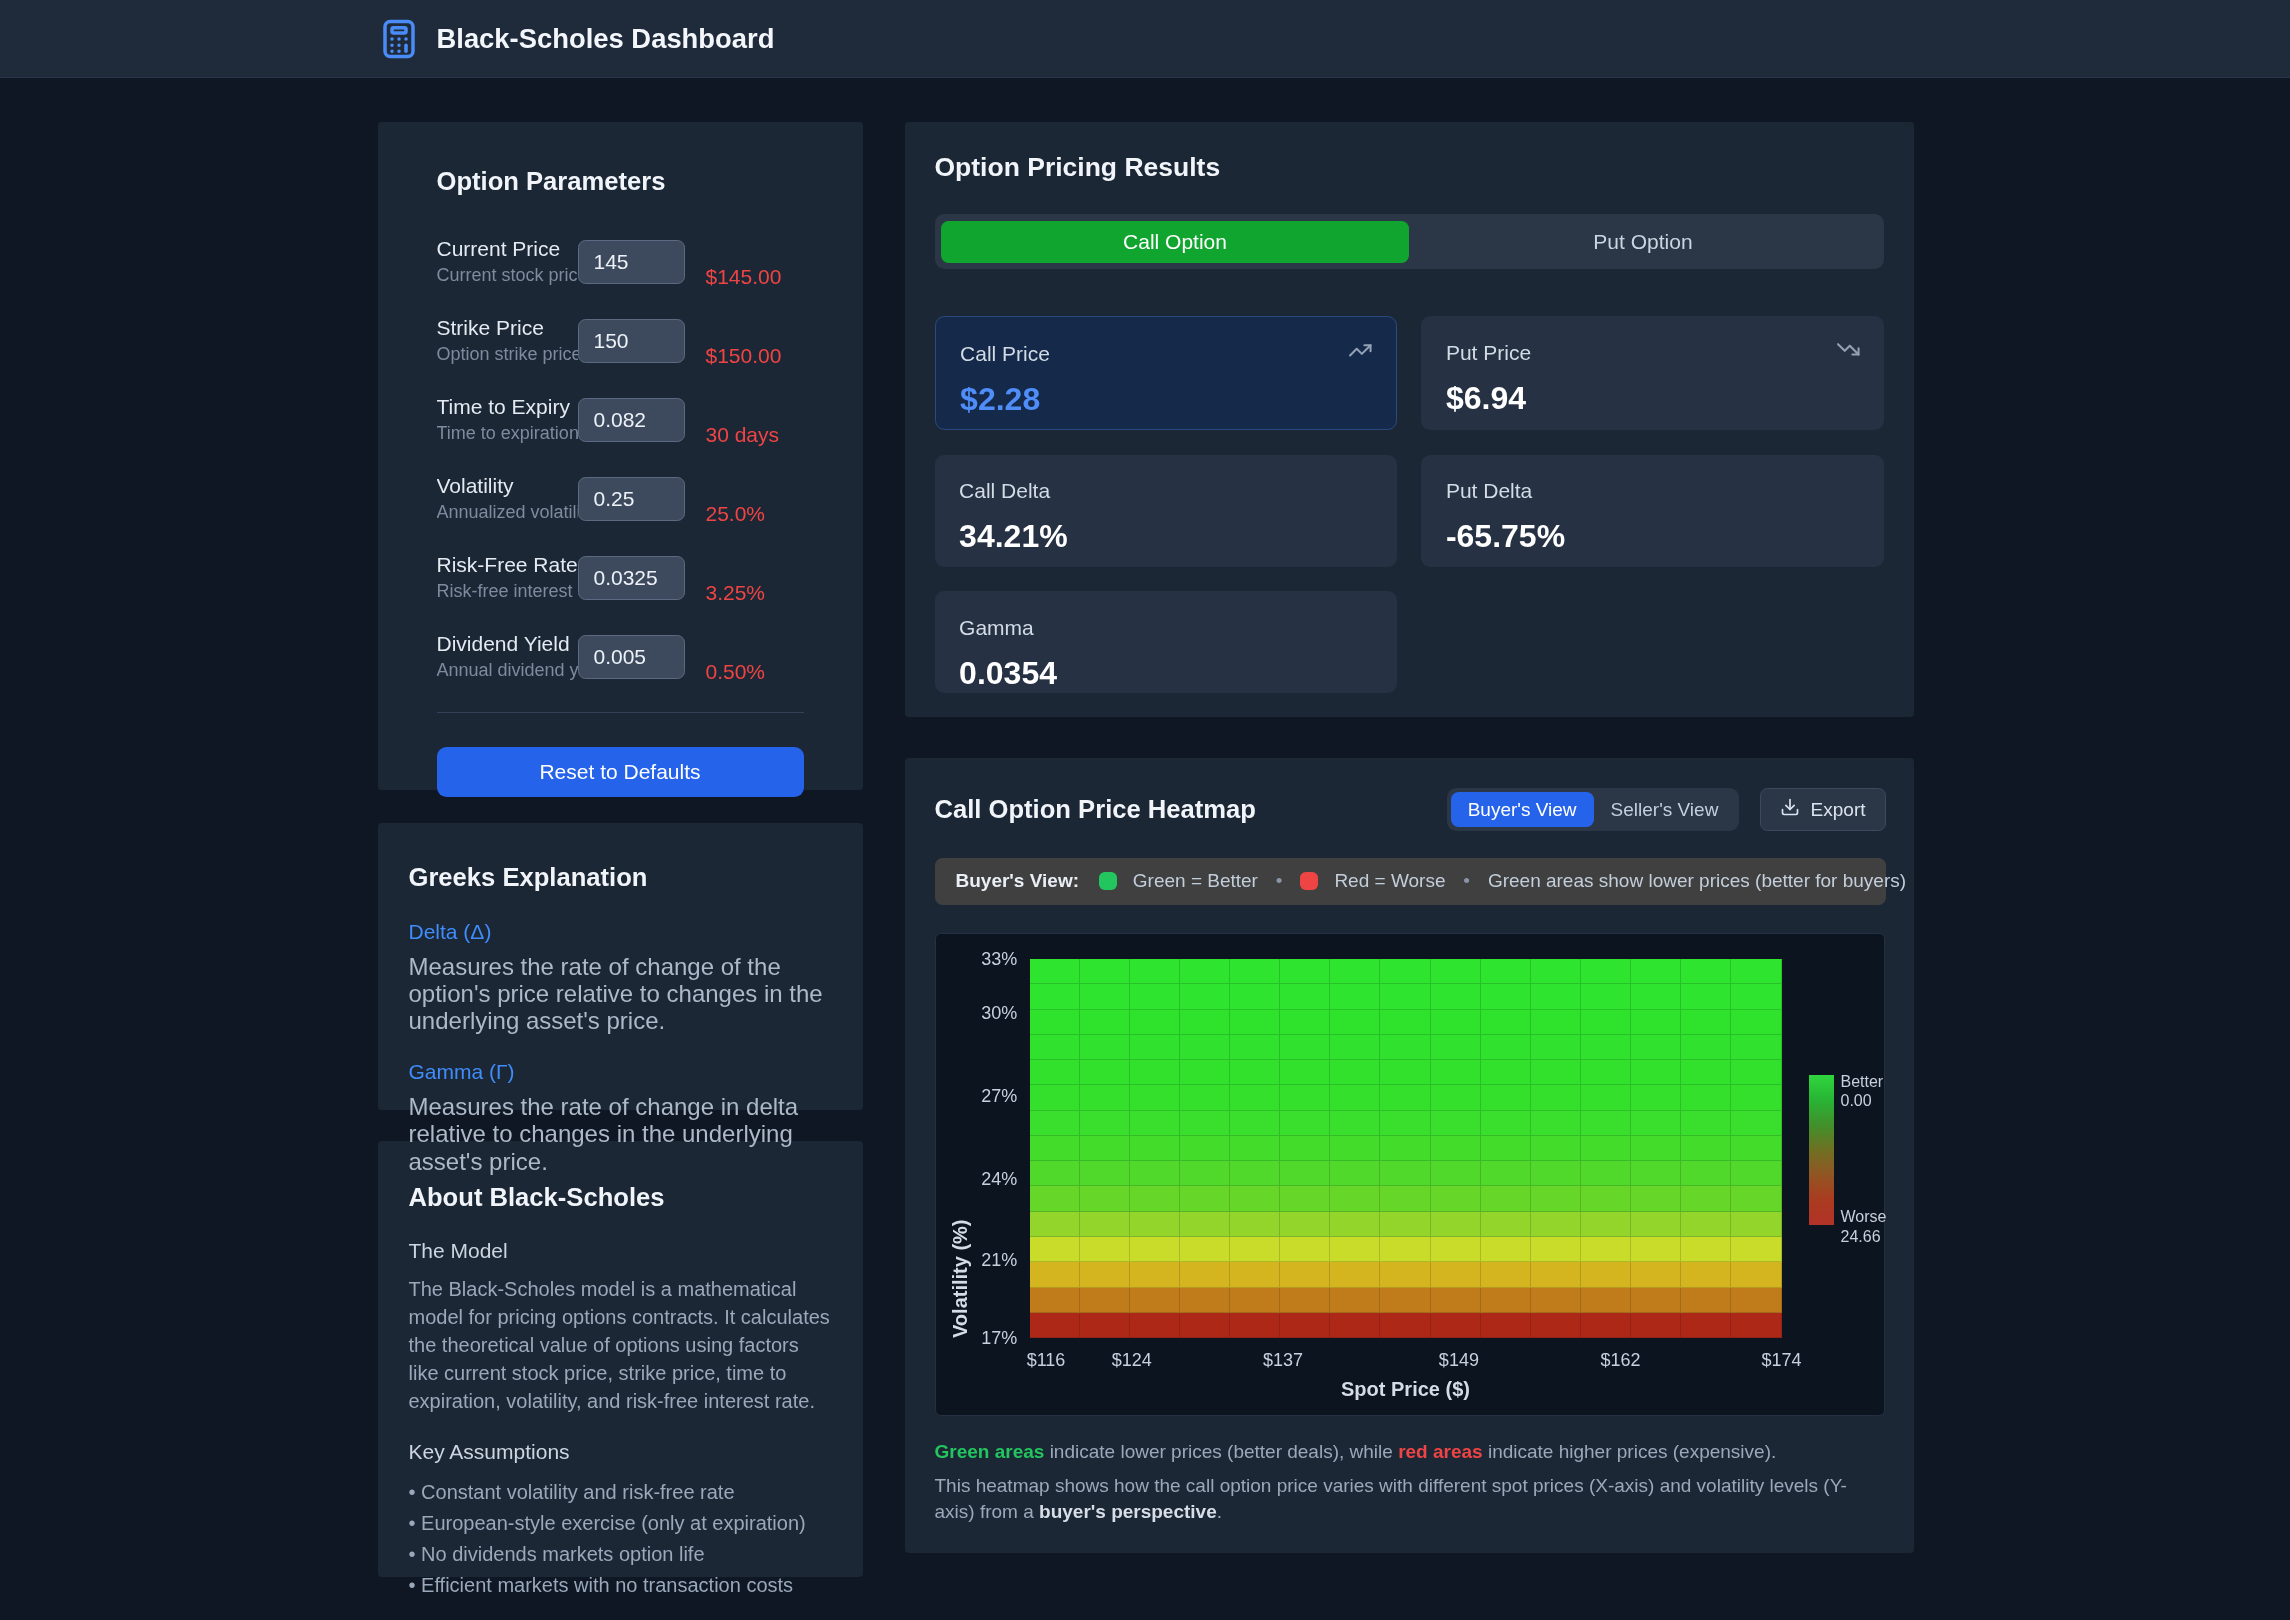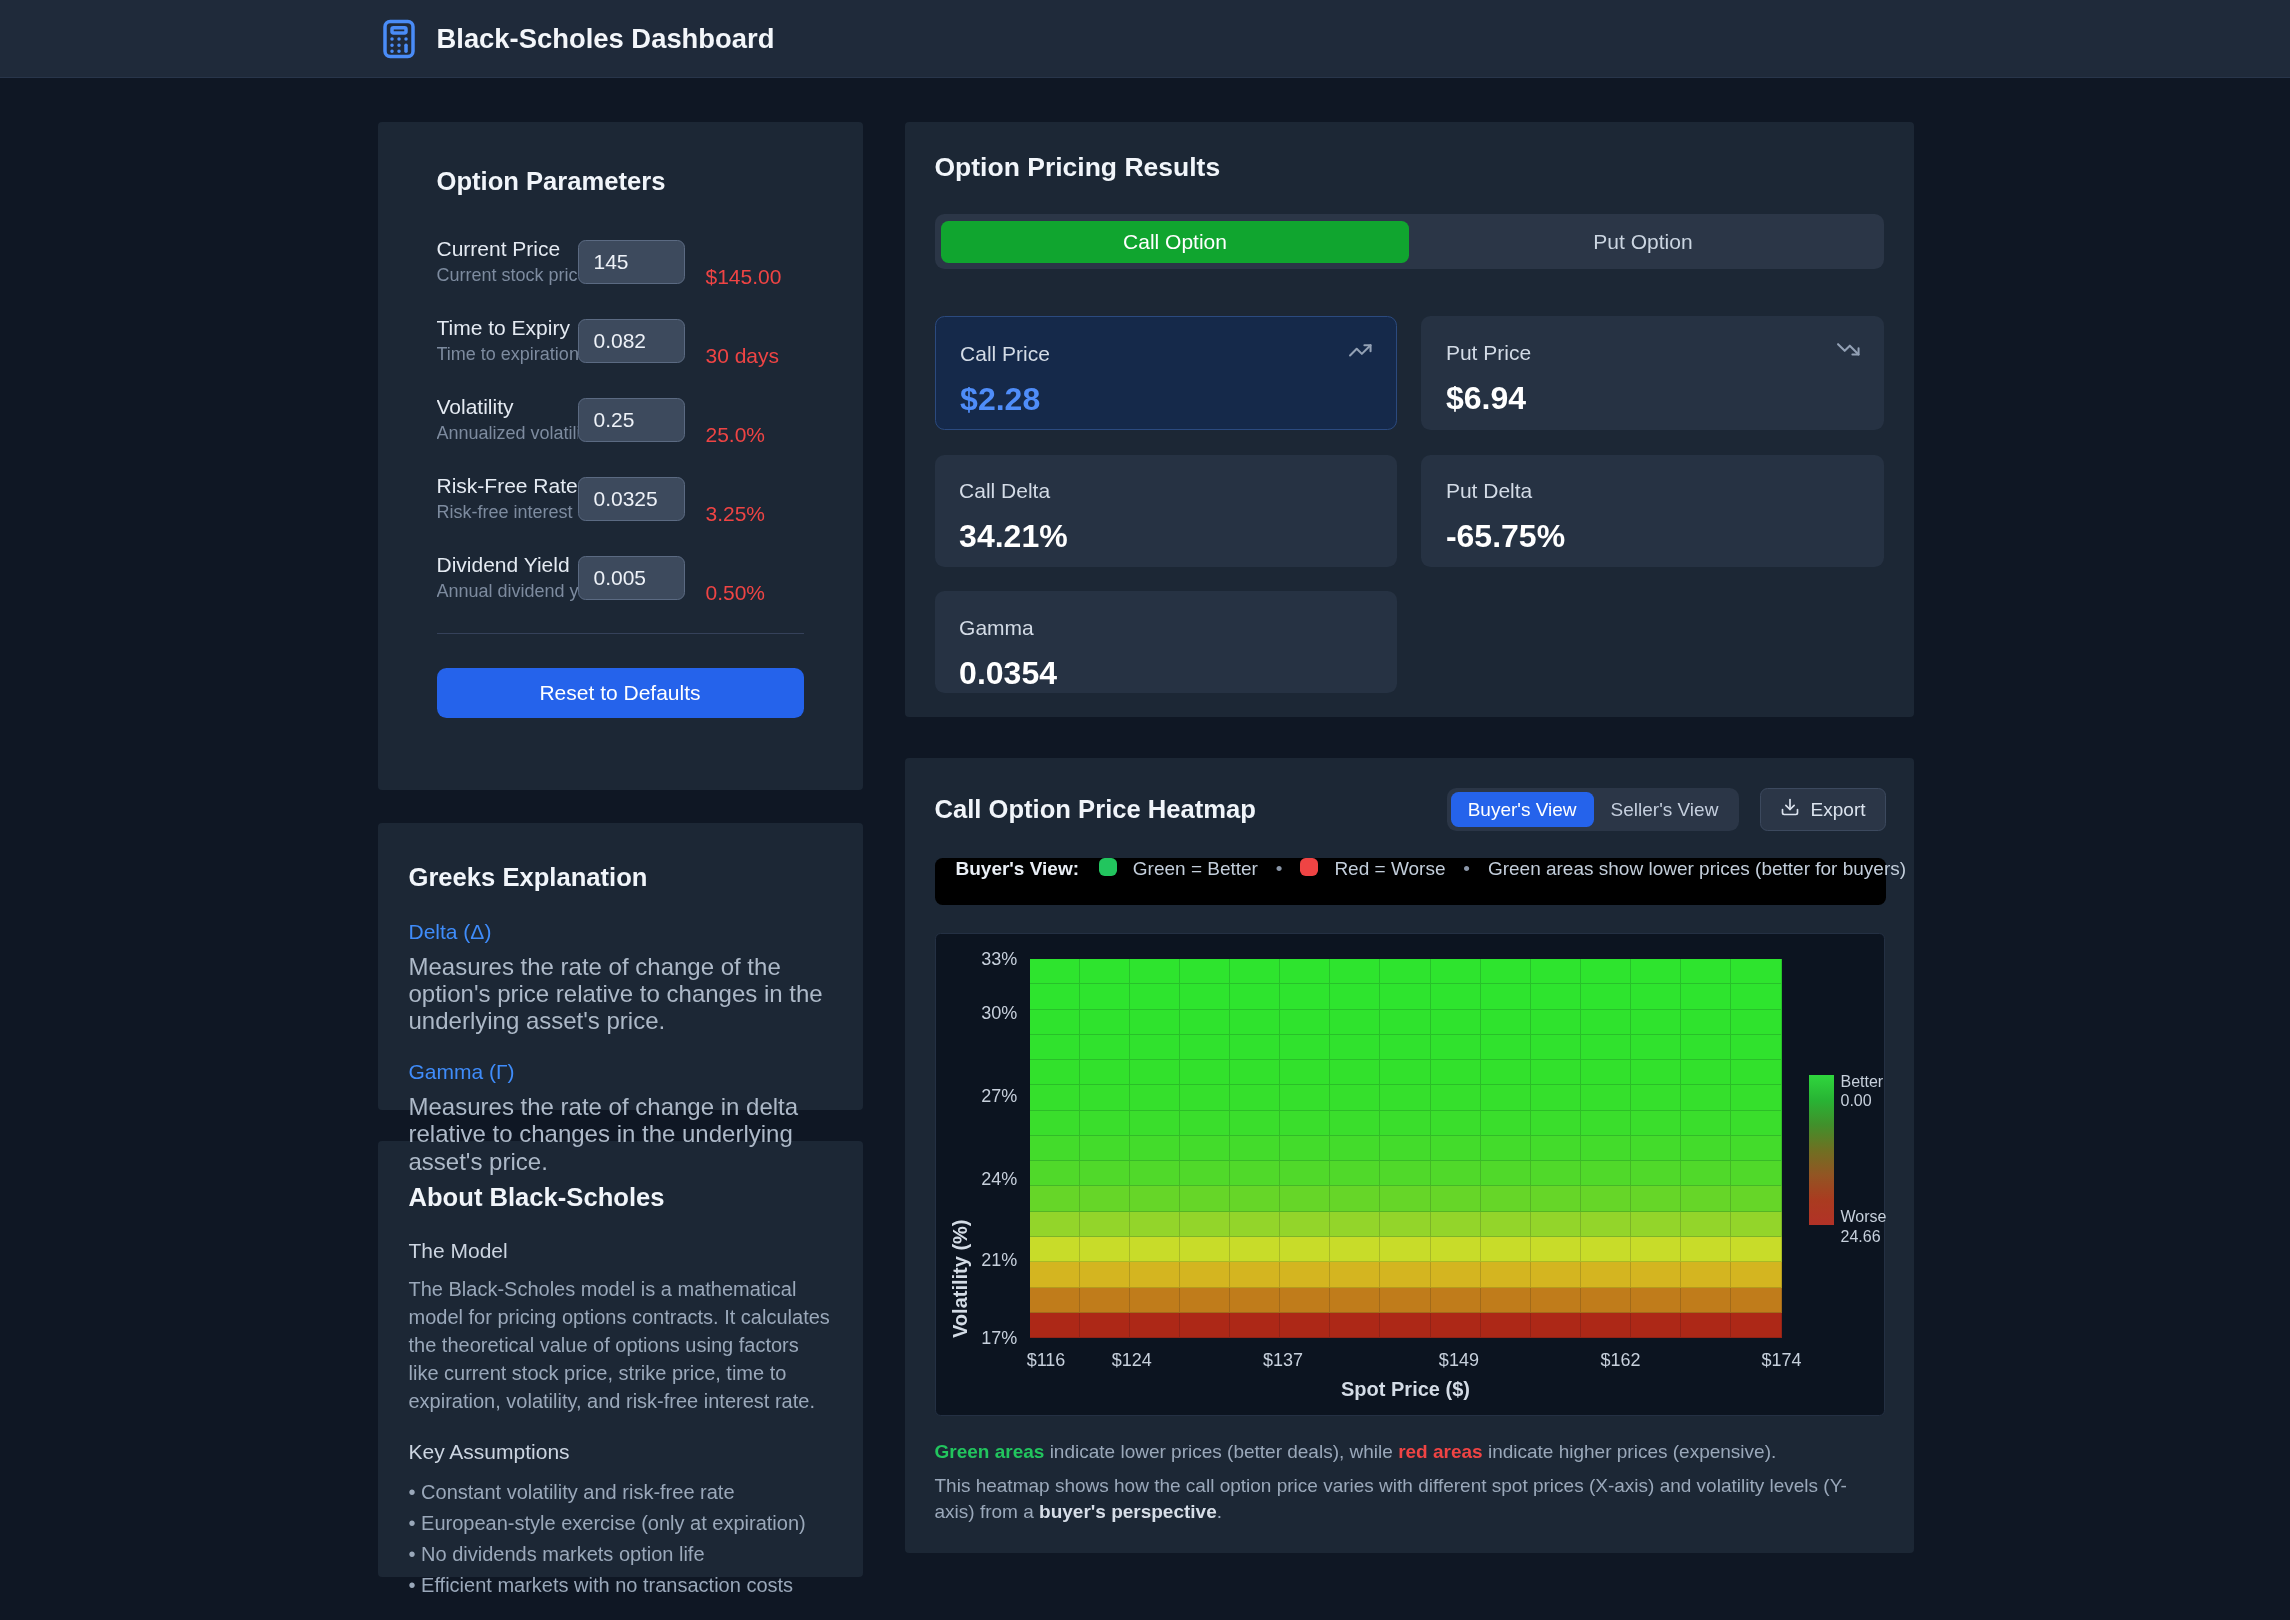--- a/index.html
+++ b/index.html
@@ -72,21 +72,21 @@
   .heatmap-card { height:795px; padding:30px 28px 0 30px; }
   .hm-header { display:flex; align-items:center; justify-content:space-between; margin-bottom:26.5px; }
   .hm-controls { display:flex; align-items:center; gap:21px; }
   .view-toggle { background:#2b3647; border-radius:9.5px; padding:3.8px; display:flex; }
   .view-tab { height:35px; padding:0 17px; border:none; border-radius:7.6px; background:transparent; color:#c4cedd;
               font-size:19px; font-family:"Liberation Sans",sans-serif; cursor:pointer; }
   .view-tab.active { background:#2563eb; color:#fff; }
   .export-btn { height:43px; padding:0 19px; background:#2b3647; border:0.9px solid #3c495e; border-radius:7.6px;
                 color:#dbe3ee; font-size:19px; font-family:"Liberation Sans",sans-serif; display:flex; align-items:center; gap:10.4px; cursor:pointer; }
 
-  .hm-legend { height:47px; background:#000000; border-radius:7.6px; display:flex; gap:16px;
+  .hm-legend { height:47px; background:#404040; border-radius:7.6px; display:flex; align-items:center; gap:16px;
                padding:0 21px; margin-bottom:28px; font-size:19px; color:#c3cedb; white-space:nowrap; }
   .lg-prefix { font-weight:bold; color:#eaeff6; margin-right:3.8px; }
   .lg-swatch { width:18px; height:18px; border-radius:5.7px; display:inline-block; flex:none; }
   .lg-swatch.green { background:#22c55e; }
   .lg-swatch.red { background:#ef4444; }
   .lg-sep { color:#8a96a8; margin:0 1.9px; }
 
   .chart-box { position:relative; width:950px; height:483px; background:#0c1420; border:0.9px solid #243043;
                border-radius:5.7px; margin-bottom:23px; }
   .hm-plot { position:absolute; left:94px; top:25.6px; width:752px; height:379px; }
@@ -133,20 +133,28 @@
 
       <div class="param-row">
         <div class="param-labels">
           <div class="param-label">Current Price</div>
           <div class="param-sublabel">Current stock price</div>
         </div>
         <input class="param-input" value="145" style="">
         <div class="param-formatted">$145.00</div>
       </div>
 
+      <div class="param-row">
+        <div class="param-labels">
+          <div class="param-label">Strike Price</div>
+          <div class="param-sublabel">Option strike price</div>
+        </div>
+        <input class="param-input" value="150" style="">
+        <div class="param-formatted">$150.00</div>
+      </div>
 
       <div class="param-row">
         <div class="param-labels">
           <div class="param-label">Time to Expiry</div>
           <div class="param-sublabel">Time to expiration …</div>
         </div>
         <input class="param-input" value="0.082" style="">
         <div class="param-formatted">30 days</div>
       </div>
 

